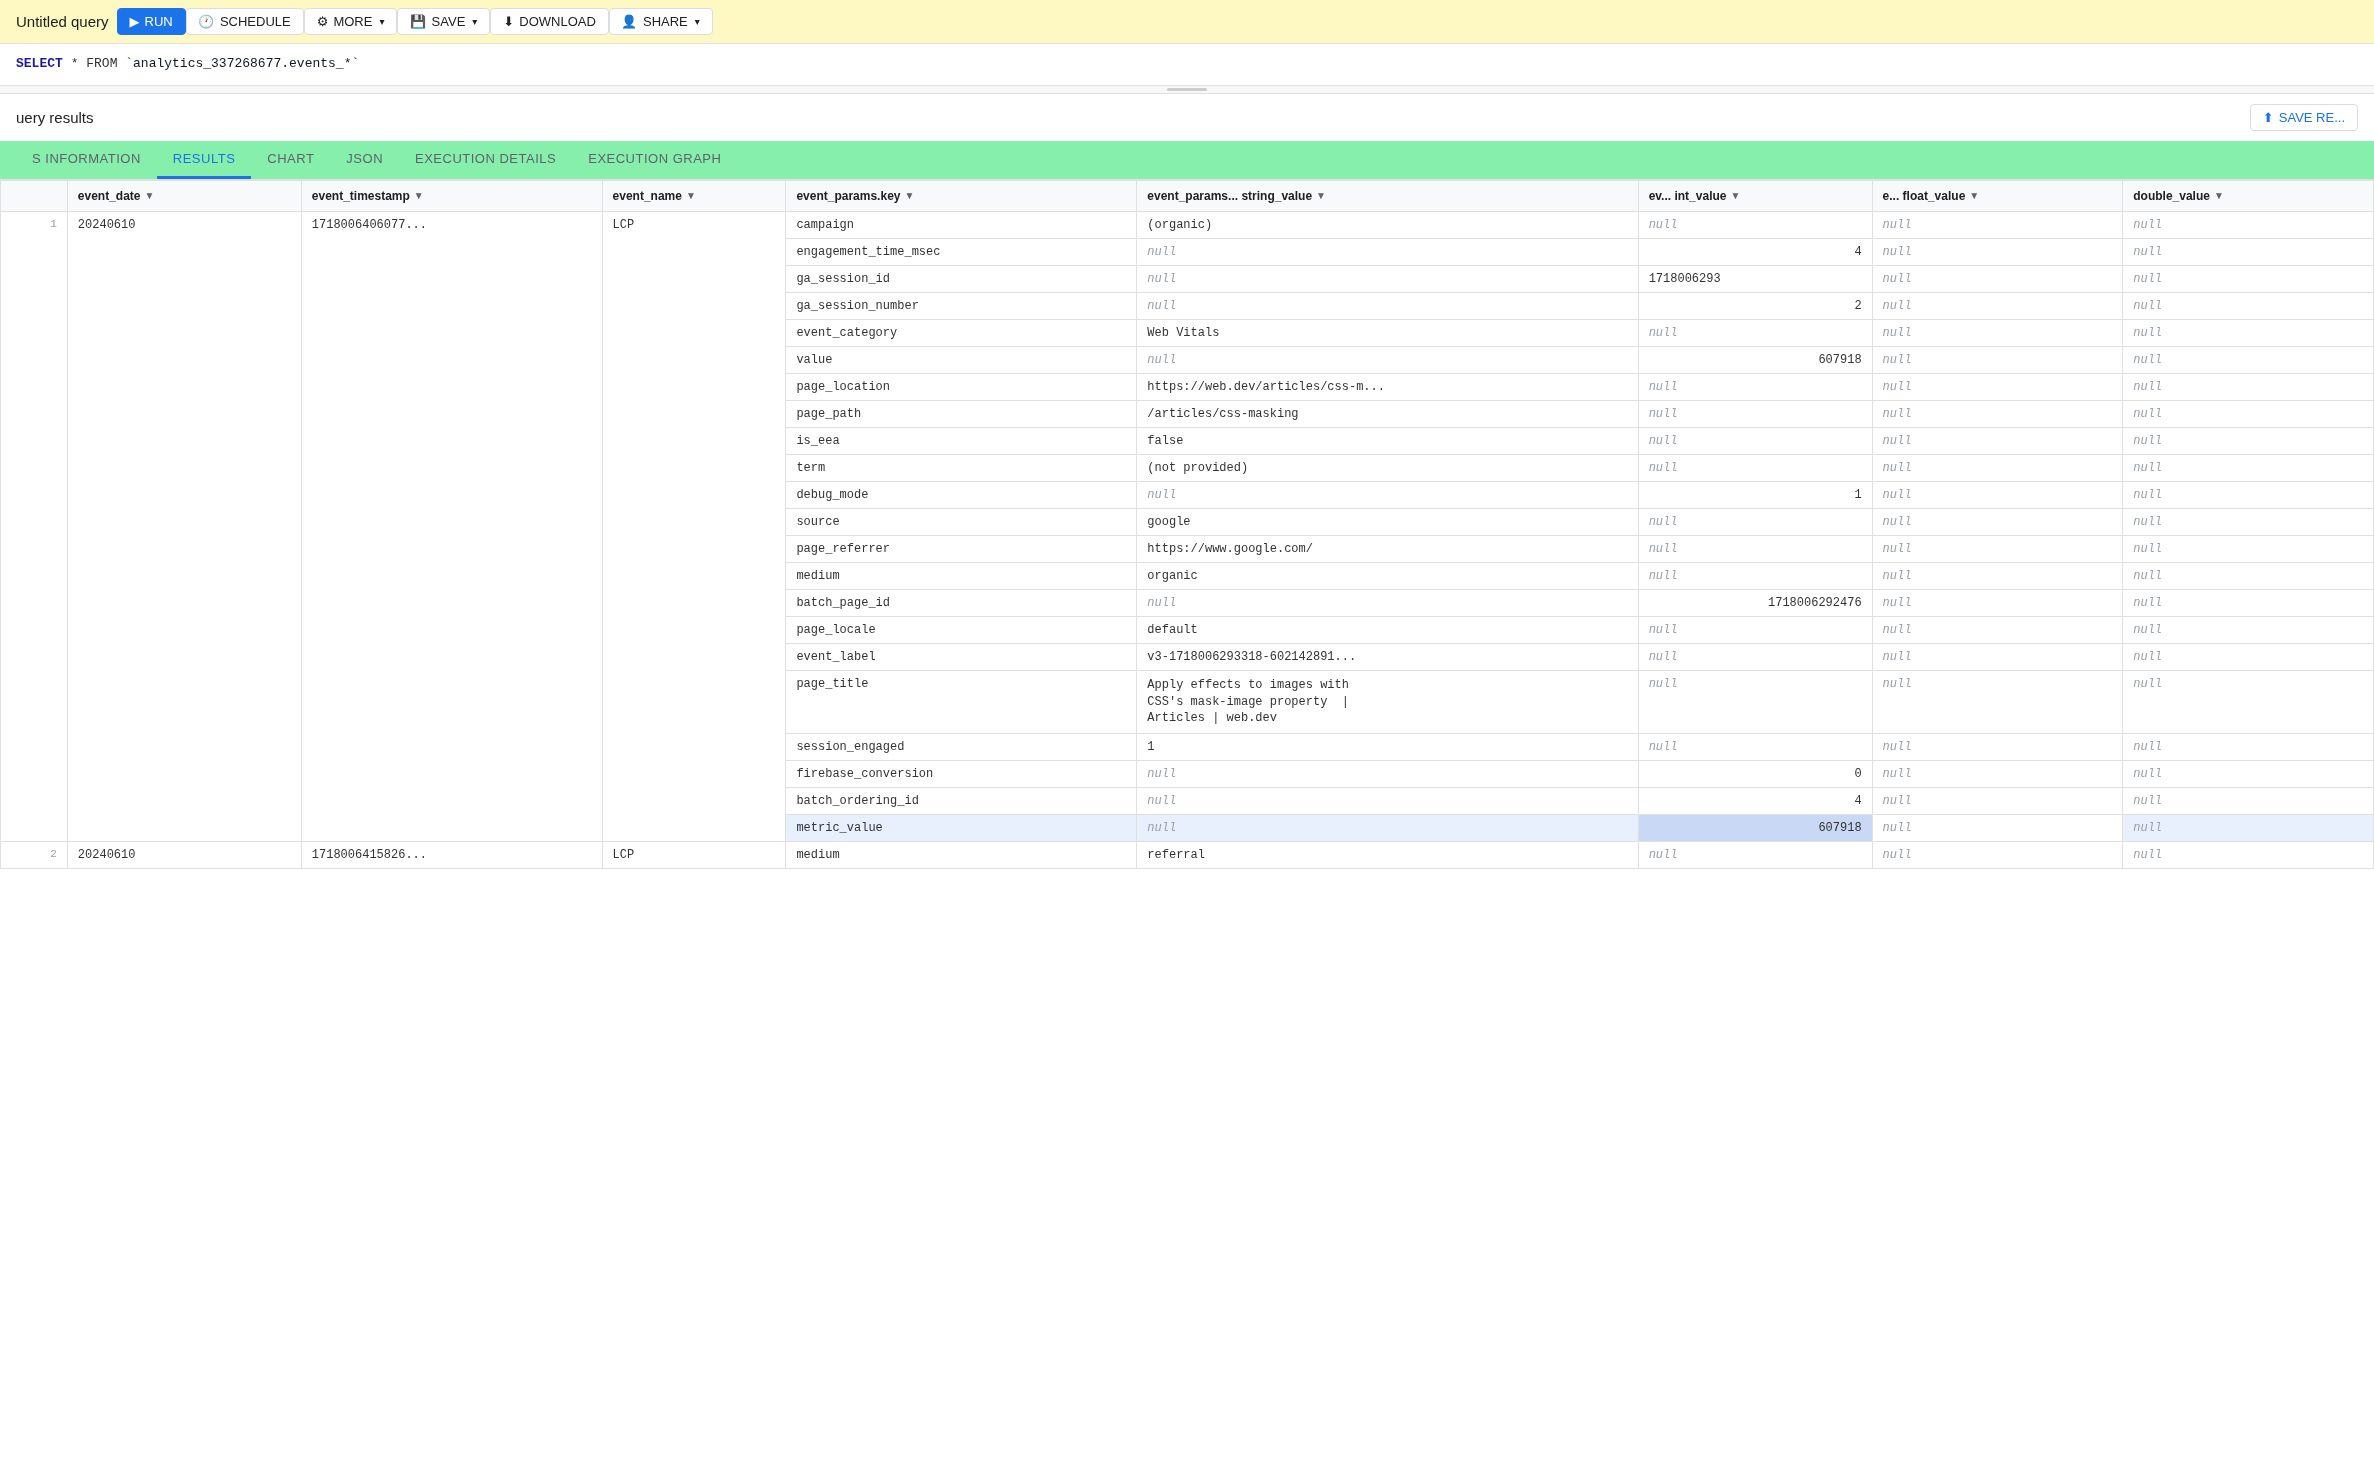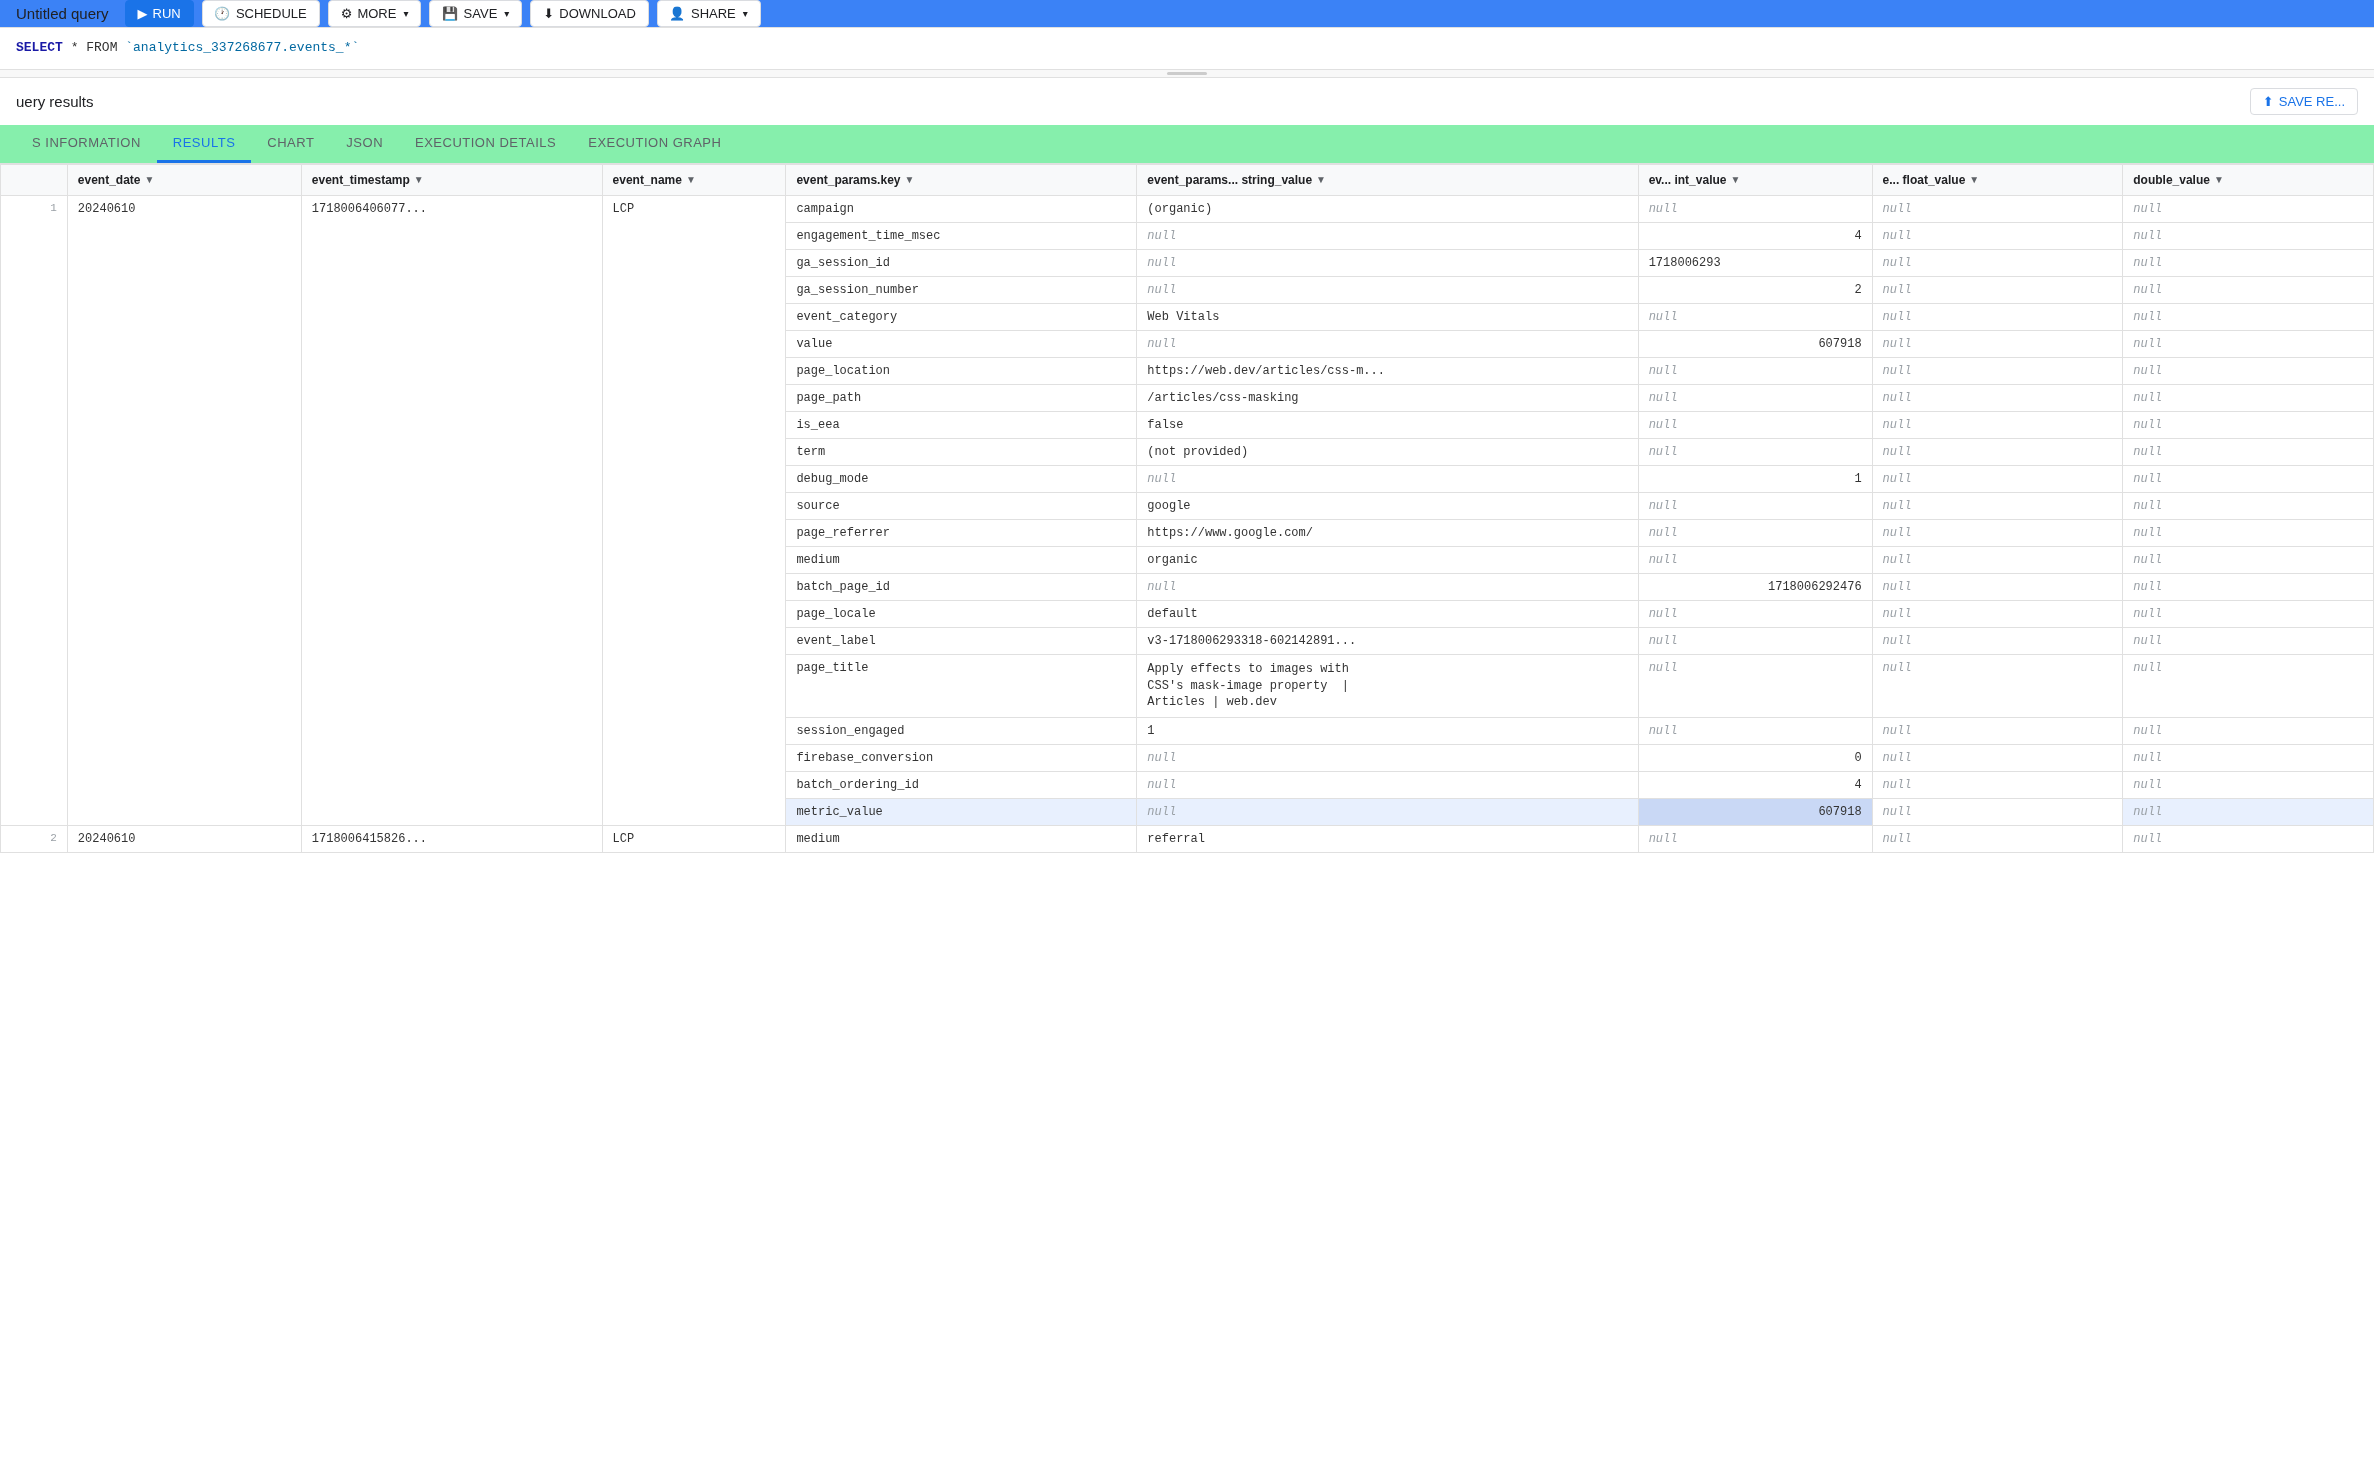--- a/index.html
+++ b/index.html
@@ -11,24 +11,23 @@
       overflow: hidden;
       width: 2374px;
       height: 1478px;
     }
 
     
     .toolbar {
       display: flex;
       align-items: center;
       padding: 8px 16px;
-      gap: 8px;
-      background: #3b82f6;
+      background: #fef9c3;
       border-bottom: 1px solid #e0e0e0;
-      height: 28px;
+      height: 44px;
     }
     .toolbar-title {
       font-family: -apple-system, BlinkMacSystemFont, 'Segoe UI', sans-serif;
       font-size: 15px;
       font-weight: 500;
       color: #202124;
       margin-right: 8px;
     }
     .toolbar-btn {
       display: flex;
@@ -53,21 +52,21 @@
     
     .sql-editor {
       background: #fff;
       padding: 10px 16px;
       border-bottom: 1px solid #e0e0e0;
       font-family: 'Menlo', 'Monaco', 'Courier New', monospace;
       font-size: 13px;
       line-height: 1.6;
     }
     .sql-keyword { color: #1a1aa6; font-weight: bold; }
-    .sql-table { color: #0369a1; margin-top: 20px; }
+    .sql-table { color: #0f172a; margin-top: 20px; }
     .sql-string { color: #c41a16; }
     .sql-operator { color: #1a1aa6; }
 
     
     .drag-handle {
       height: 8px;
       background: #f8f8f8;
       border-bottom: 1px solid #e0e0e0;
       display: flex;
       align-items: center;

